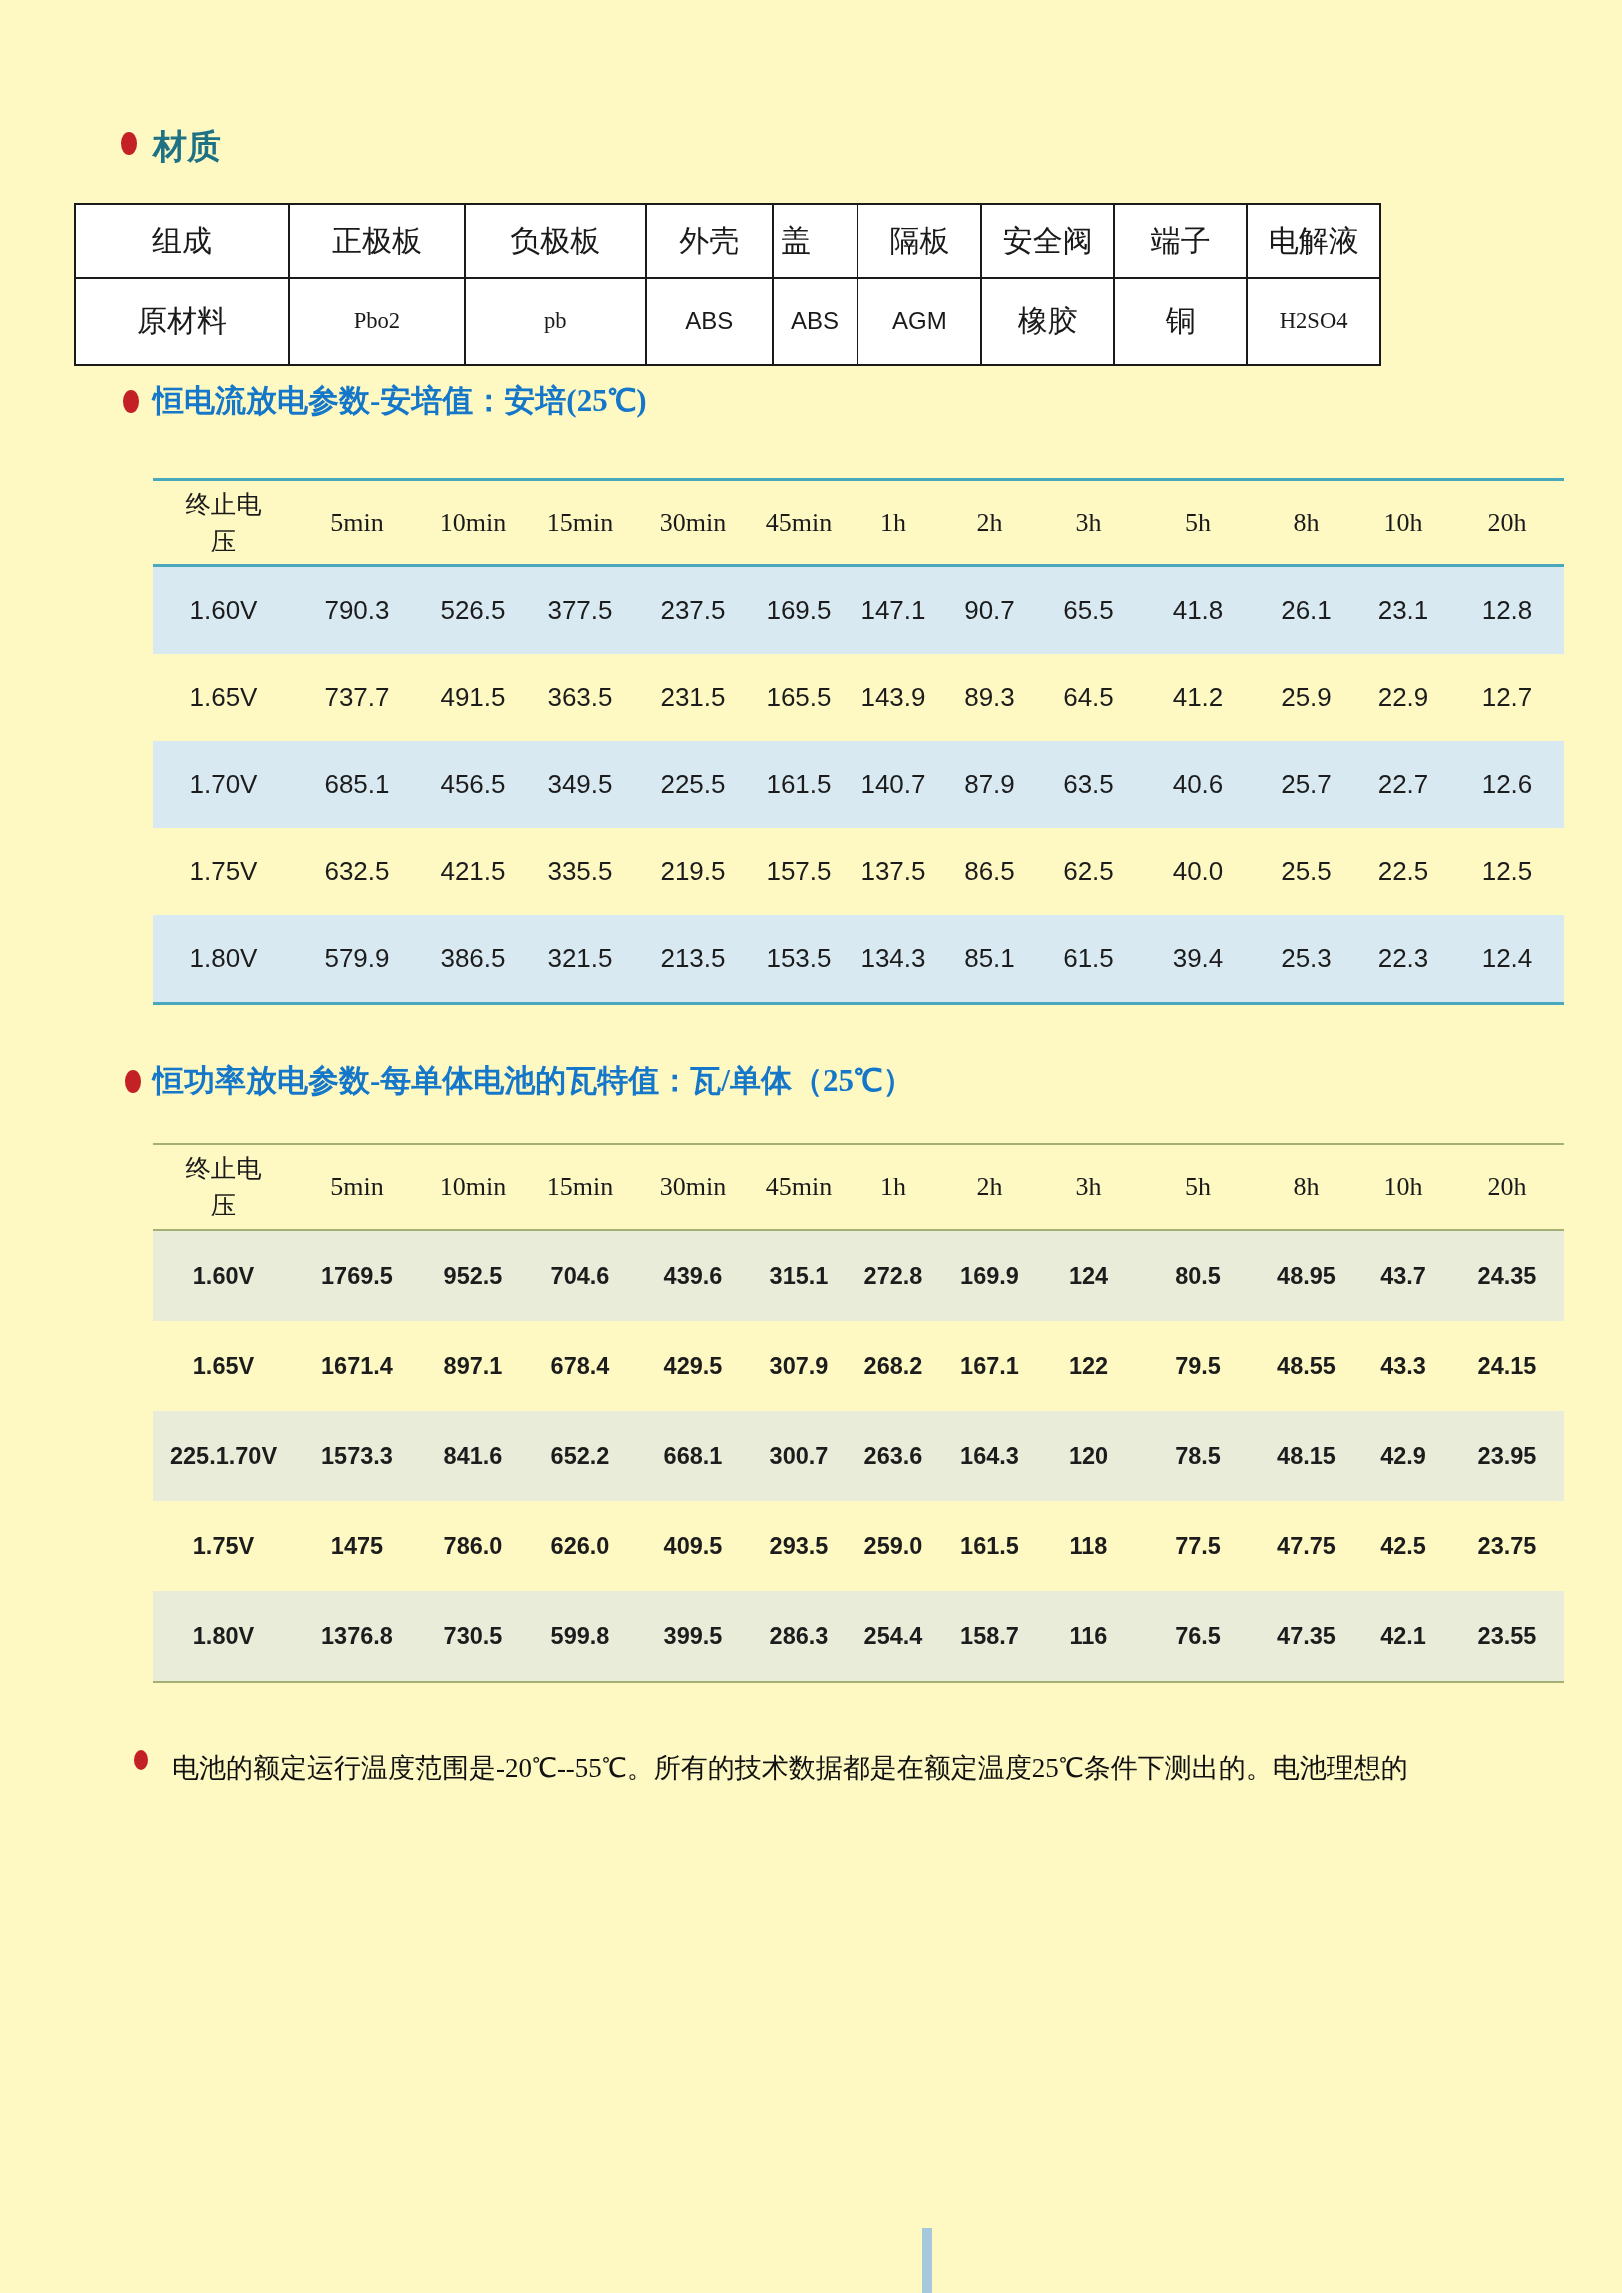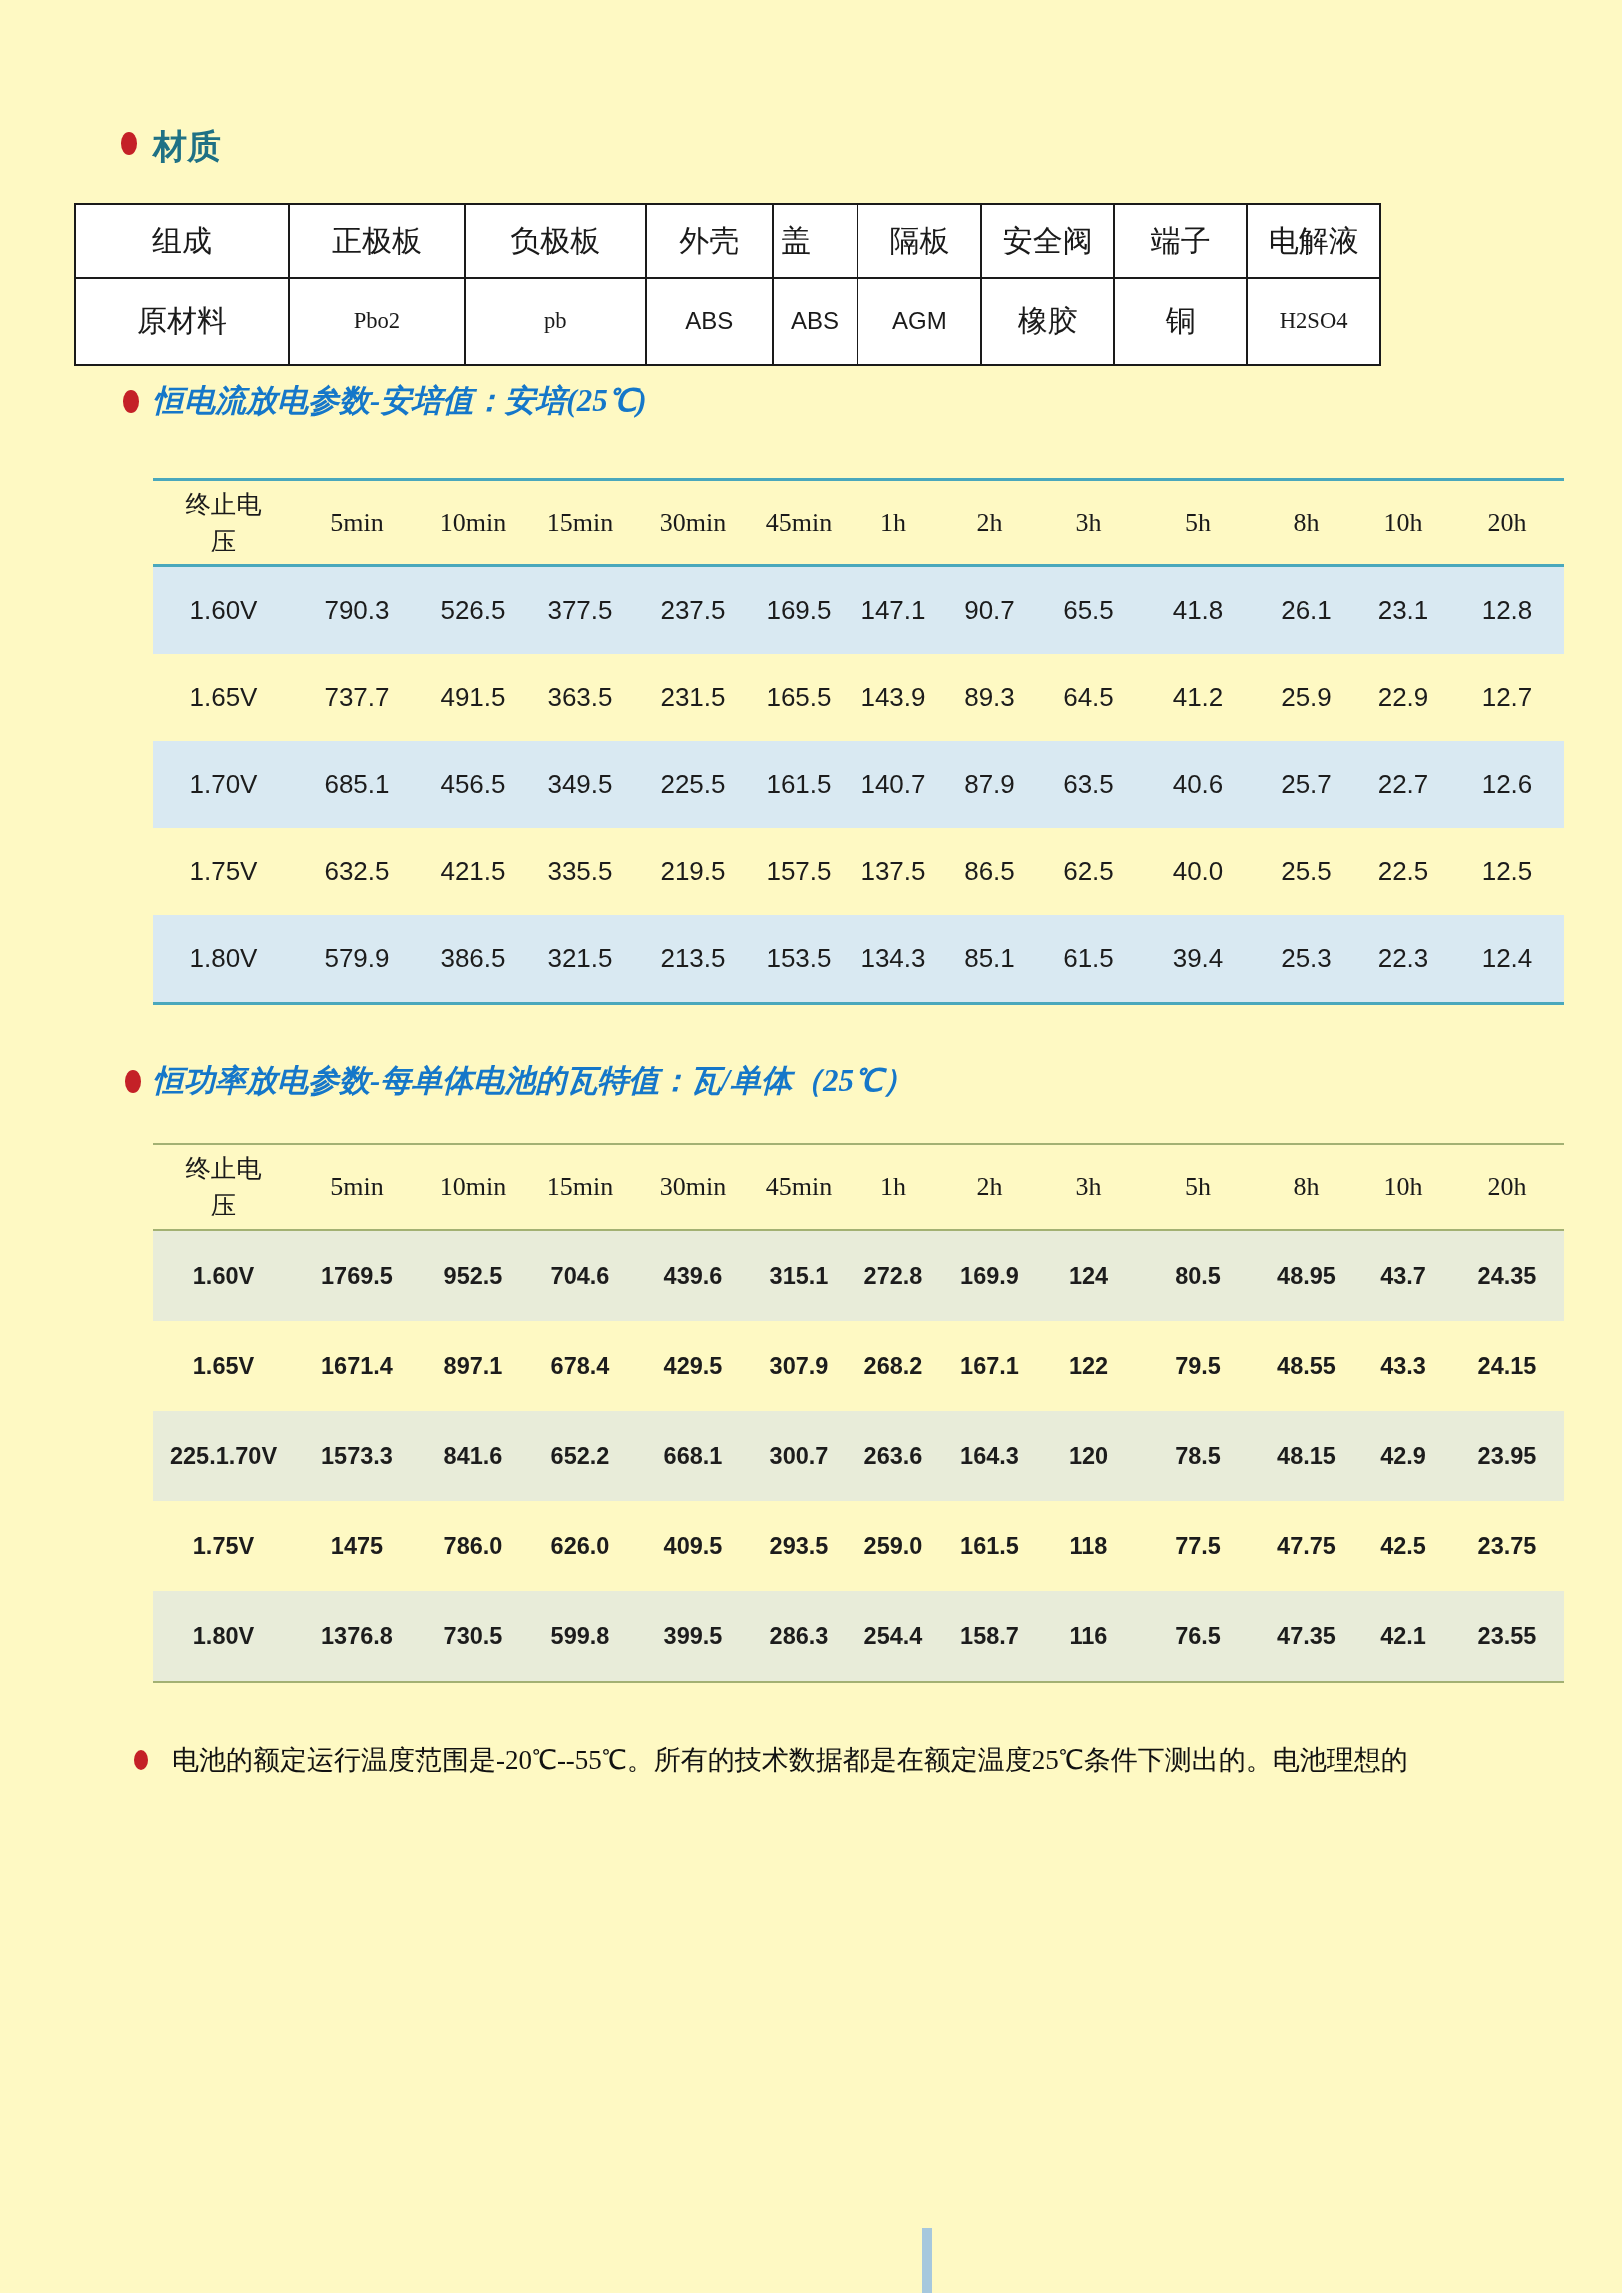--- a/index.html
+++ b/index.html
@@ -6,21 +6,21 @@
   .page { position:relative; width:1622px; height:2294px; background:#fef9c3; overflow:hidden;
           font-family:"Liberation Serif", serif; color:#1a1a1a; }
 
   
   .dot { position:absolute; width:16px; height:22.6px; background:#c42127; border-radius:50%; }
   .dot.small { width:14px; height:20px; }
 
   
   .sec-title { position:absolute; font-weight:bold; white-space:nowrap; }
   .t-teal { color:#1f7185; font-size:34px; }
-  .t-blue { color:#1577c9; font-size:31px;font-style:italic; }
+  .t-blue { color:#1577c9; font-size:31px; }
 
   
   #t-materials { position:absolute; left:74px; top:203px; display:grid;
       grid-template-columns:212px 174px 179px 125px 83px 122px 131px 131px 131px;
       gap:1.9px; background:#1a1a1a; border:2.8px solid #1a1a1a; }
   .mcell { background:#ffffff; display:flex; align-items:center; justify-content:center;
            font-size:30px; font-family:"Liberation Serif", serif; }
   .mcell.mh { height:72px; }
   .mcell.mr { height:85px; }
   .mcell.aleft { justify-content:flex-start; padding-left:7.5px; }
@@ -41,21 +41,21 @@
   #t-current .brow.alt { background:#d9e9f2; }
 
   #t-power { top:1143px; border-top:2.8px solid #a3b173; border-bottom:2.8px solid #a3b173; }
   #t-power .bhead { height:84px; border-bottom:2.8px solid #a3b173; }
   #t-power .brow.data { height:90px; font-family:"Liberation Sans", sans-serif; font-size:23.5px; font-weight:bold; color:#1c1c1c; }
   #t-power .brow.alt { background:#e8ecd9; }
 
   
   .note { position:absolute; left:151px; top:1740px; width:1422px;
           font-size:27px; line-height:40px; font-family:"Liberation Serif", serif; color:#111; }
-  .note .l1 { text-indent:21px; }
+  .note .l1 { text-indent:21px;margin-top:8px; }
 
   .footer-bar { position:absolute; left:922px; top:2228px; width:10.4px; height:66px; background:#a6c8dd; }
 </style>
 </head>
 <body>
 
 <div class="page">
 
   <span class="dot" style="left:121px; top:132px;"></span>
   <div class="sec-title t-teal" style="left:153px; top:124px;">材质</div>

